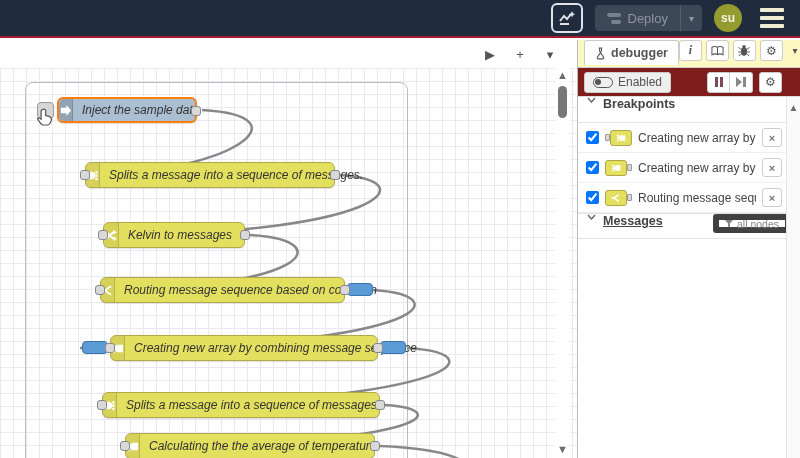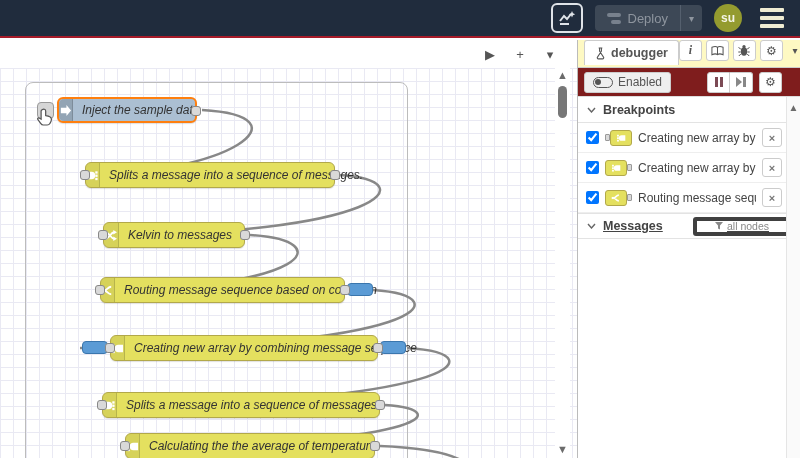--- a/index.html
+++ b/index.html
@@ -62,31 +62,31 @@
   .st-right { margin-left:auto; display:flex; align-items:center; gap:6px; padding-right:12px; }
   .pair { display:flex; }
   .pair .sq-btn:first-child { border-radius:3px 0 0 3px; }
   .pair .sq-btn:last-child { border-radius:0 3px 3px 0; border-left:none; }
   .pause-ico { display:flex; gap:2px; }
   .pause-ico i { width:3px; height:10px; background:#7c4a55; }
   .step-ico { display:flex; align-items:center; }
   .step-ico .tri { width:0; height:0; border-left:6px solid #888; border-top:5px solid transparent; border-bottom:5px solid transparent; }
   .step-ico .bar { width:2.5px; height:10px; background:#888; margin-left:1px; }
 
-  .section-hdr { height:26px; display:flex; align-items:center; gap:7px; padding:0 9px; font-size:12.5px; font-weight:bold; color:#444; border-bottom:1px solid #e3e3e3; }
+  .section-hdr { height:26px; display:flex; align-items:flex-start; gap:7px; padding:0 9px; font-size:12.5px; font-weight:bold; color:#444; border-bottom:1px solid #e3e3e3; }
   .chev { color:#666; display:flex; }
   .bp-row { height:30px; display:flex; align-items:center; gap:6px; padding:0 6px 0 8px; border-bottom:1px solid #eee; }
   .bp-row input { width:13px; height:13px; }
   .mini { display:flex; align-items:center; }
   .mini .mport { width:5px; height:7px; background:#d9d9d9; border:1px solid #999; border-radius:1px; }
   .mini .mbody { width:22px; height:16px; background:#e4e05f; border:1px solid #b2a84a; border-radius:3px; display:flex; align-items:center; justify-content:center; }
   .bp-label { flex:1; font-size:12px; color:#444; white-space:nowrap; overflow:hidden; }
   .x-btn { width:20px; height:19px; border:1px solid #ccc; border-radius:3px; background:#fff; color:#777; font-size:11px; font-weight:bold; display:flex; align-items:center; justify-content:center; margin-right:12px; }
   .msg-hdr { margin-top:0; border-top:1px solid #e3e3e3; justify-content:flex-start;text-decoration:underline; }
-  .filter-btn { margin-left:auto; height:19px; border:4px solid #404040; border-radius:3px; background:#fff; display:flex; align-items:center; gap:4px; padding:0 18px; font-size:10.5px; color:#888; }
+  .filter-btn { margin-left:auto; height:19px; border:6px solid #404040; border-radius:3px; background:#fff; display:flex; align-items:center; gap:4px; padding:0 6px; font-size:10.5px; color:#888; }
 
   .side-scroll { position:absolute; right:0; top:57px; bottom:0; width:14px; background:#fafafa; border-left:1px solid #e5e5e5; text-align:center; }
   .side-scroll .arr { color:#6b6b6b; font-size:10px; line-height:16px; }
 </style>
 </head>
 <body>
 
 <div class="header">
   <button class="ai-btn">
     <svg width="18" height="16" viewBox="0 0 18 16">

